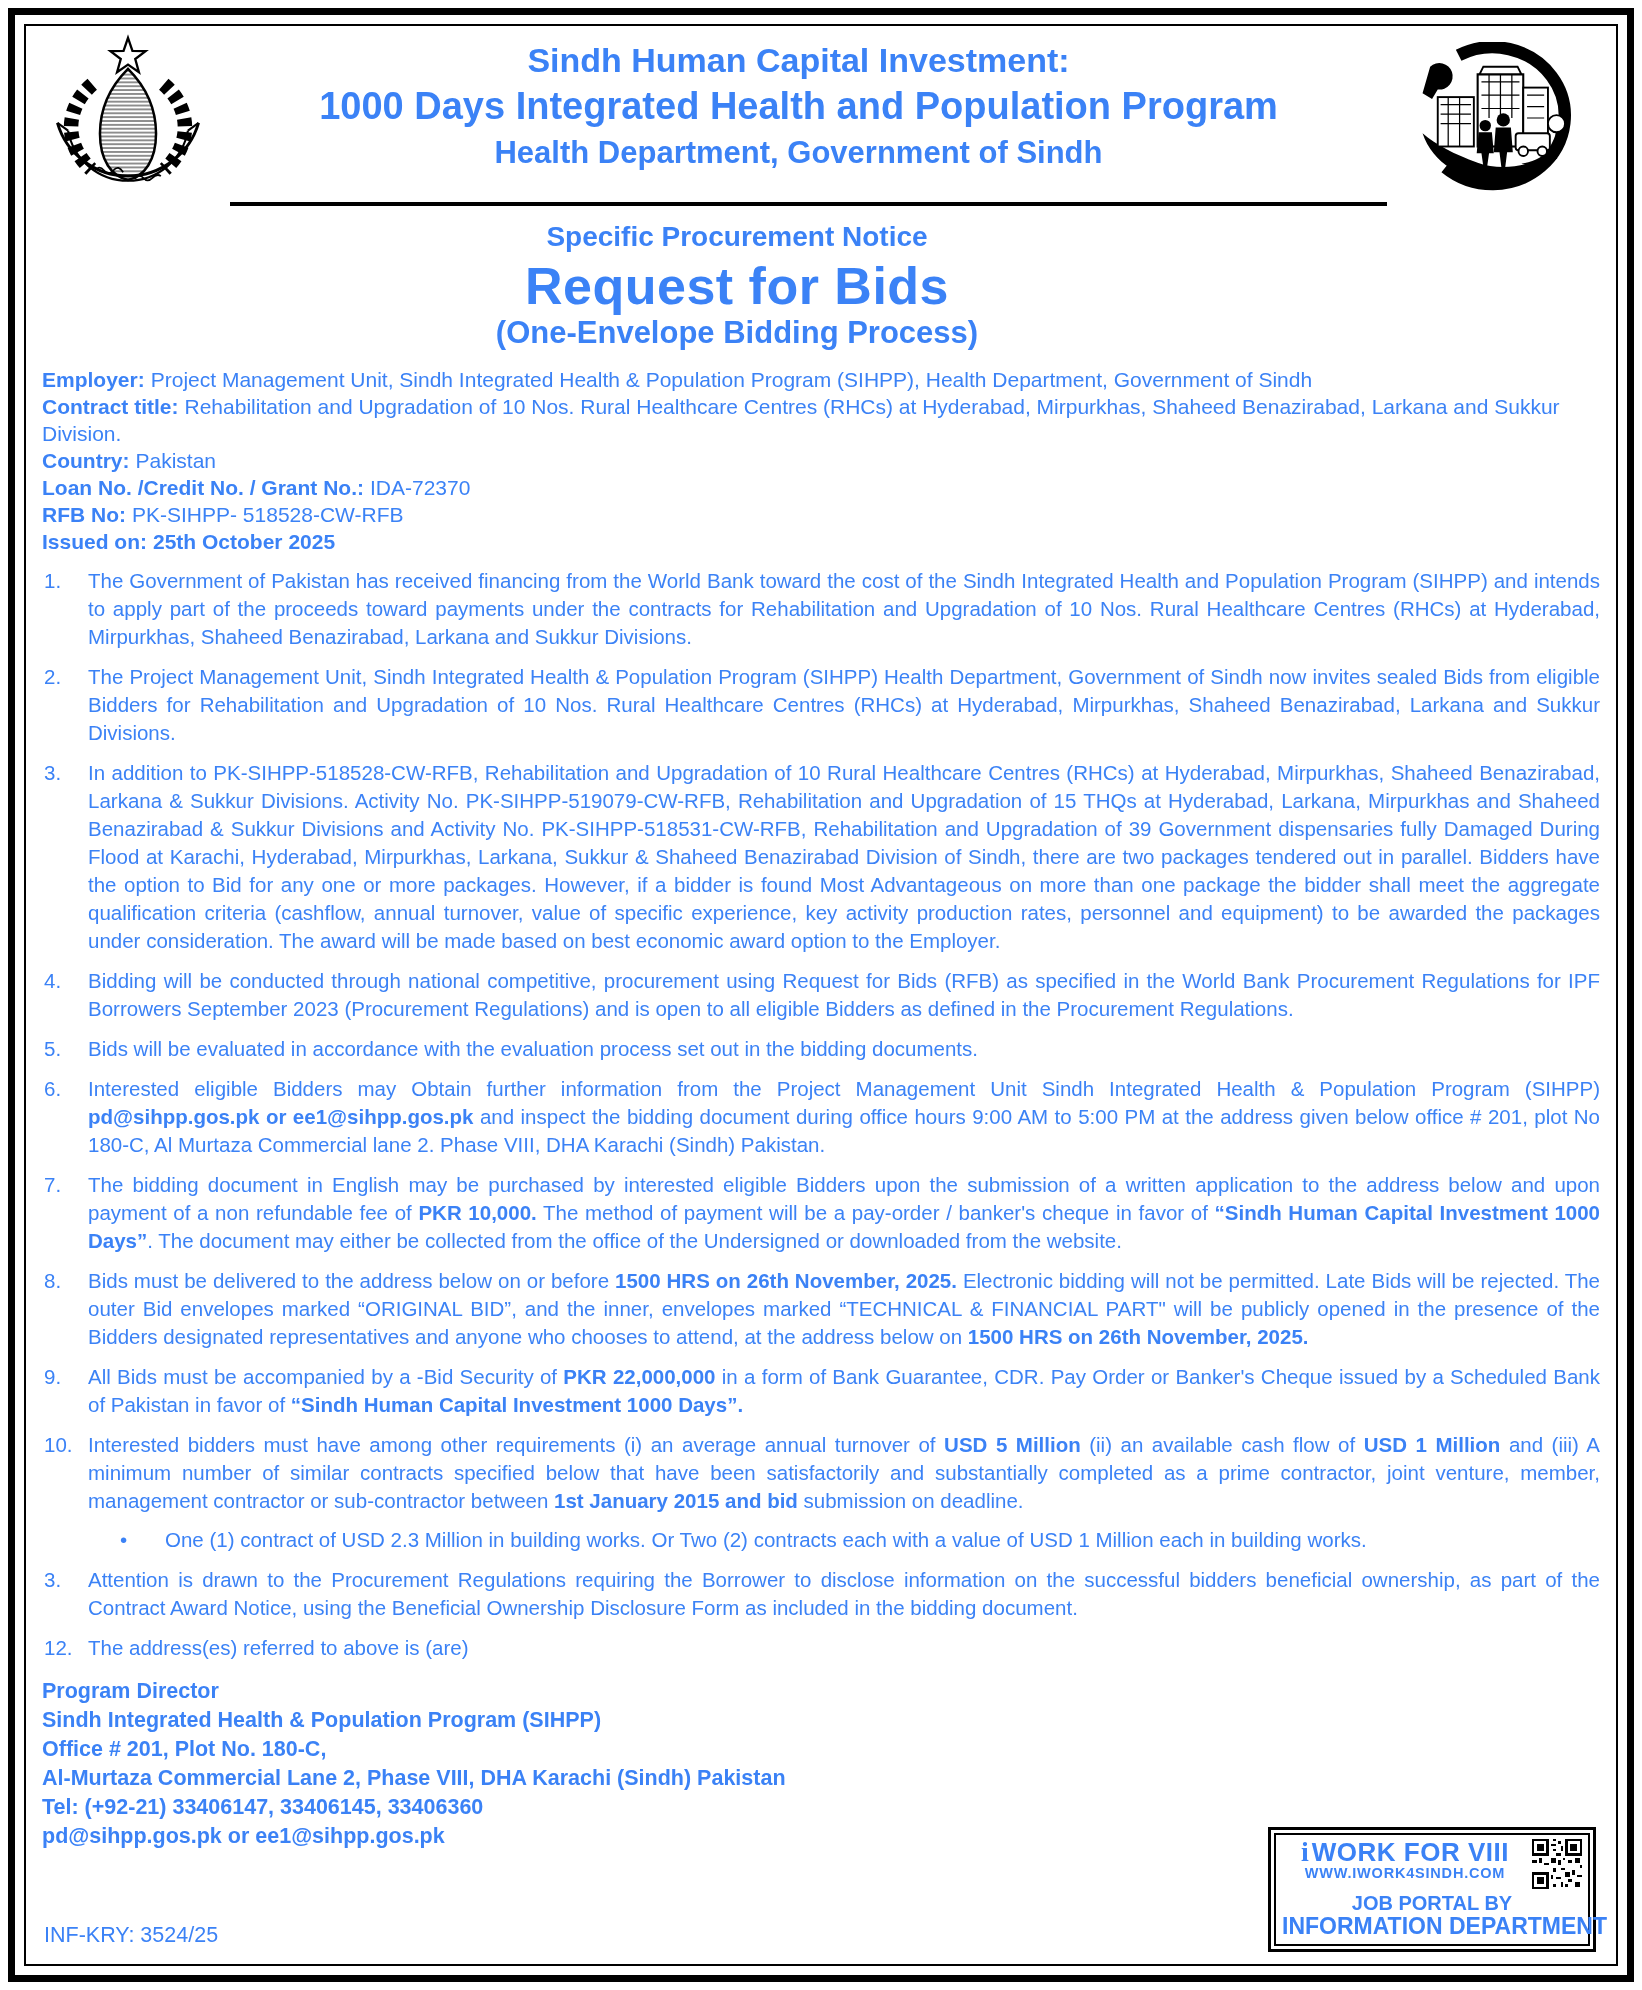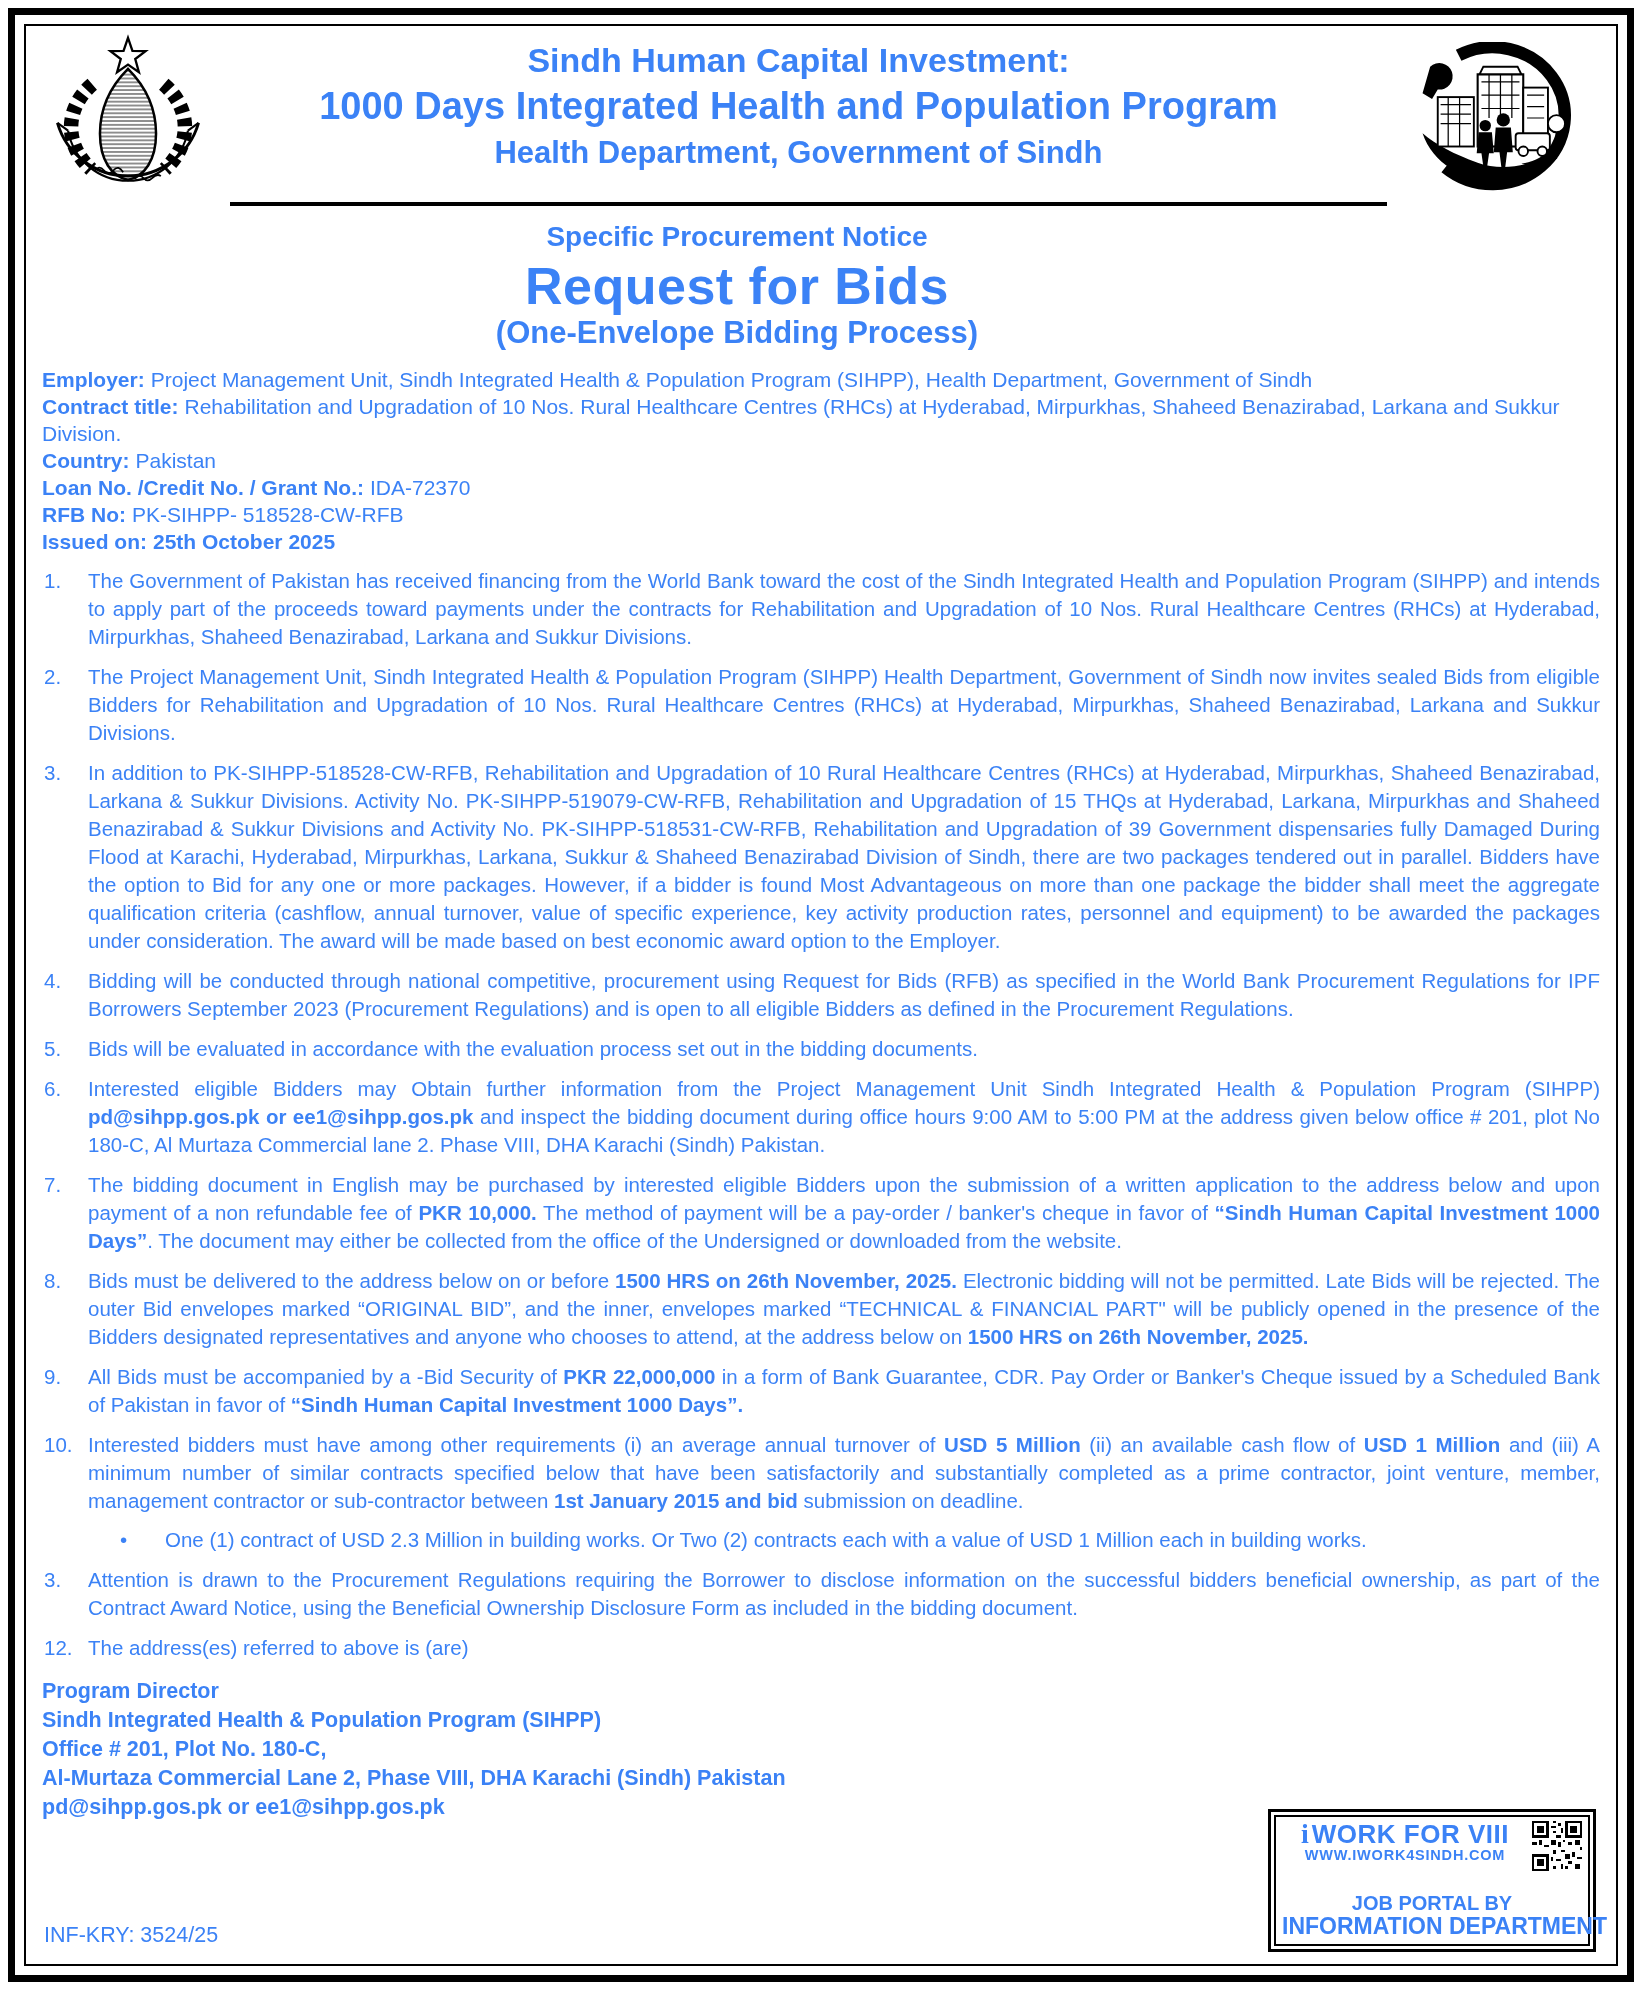--- a/index.html
+++ b/index.html
@@ -46,21 +46,21 @@
   
   .workbox{position:absolute;right:20px;bottom:12px;width:316px;border:3px solid #000;padding:3px;background:#fff;}
   .wb-inner{border:2px solid #000;padding:4px 6px 5px 6px;text-align:center;}
   .wb-top{display:flex;align-items:flex-start;}
   .wb-left{flex:1;}
   .wb-title-row{display:flex;align-items:baseline;justify-content:center;}
   .wb-i{font-weight:900;font-size:28px;line-height:26px;margin-right:3px;font-family:"Liberation Serif","DejaVu Serif",serif;}
   .wb-title{font-size:26px;font-weight:900;line-height:26px;letter-spacing:0.5px;white-space:nowrap;}
   .wb-url{font-size:14.5px;font-weight:800;letter-spacing:0.8px;line-height:17px;}
   .wb-qr{flex:0 0 50px;width:50px;height:50px;margin-left:4px;}
-  .wb-line2{margin-top:21px;font-size:20px;font-weight:800;line-height:22px;}
+  .wb-line2{margin-top:3px;font-size:20px;font-weight:800;line-height:22px;}
   .wb-line3{font-size:23px;font-weight:800;line-height:25px;white-space:nowrap;}
   svg{display:block;}
 </style>
 </head>
 <body>
 
 <div class="page">
   <div class="frame-outer"></div>
   <div class="frame-inner"></div>
   <div class="content">
@@ -191,20 +191,21 @@
           <span class="num">12.</span>
           <div class="body"><span>The address(es) referred to above is (are)</span></div>
         </div>
     </section>
 
     <section class="address">
       <div>Program Director</div>
       <div>Sindh Integrated Health &amp; Population Program (SIHPP)</div>
       <div>Office # 201, Plot No. 180-C,</div>
       <div>Al-Murtaza Commercial Lane 2, Phase VIII, DHA Karachi (Sindh) Pakistan</div>
+      <div>Tel: (+92-21) 33406147, 33406145, 33406360</div>
       <div>pd@sihpp.gos.pk or ee1@sihpp.gos.pk</div>
     </section>
 
     <div class="ref">INF-KRY: 3524/25</div>
 
     <div class="workbox">
       <div class="wb-inner">
         <div class="wb-top">
           <div class="wb-left">
             <div class="wb-title-row">

